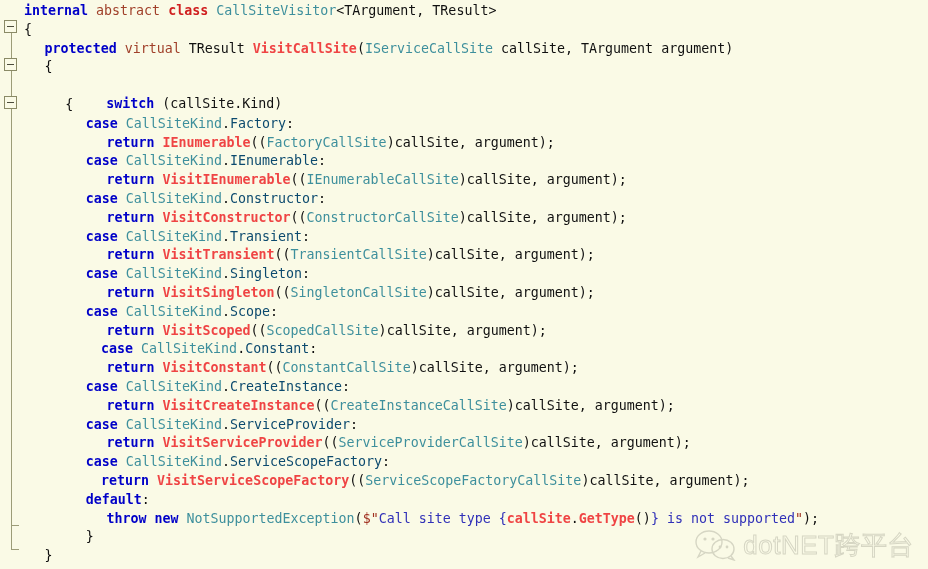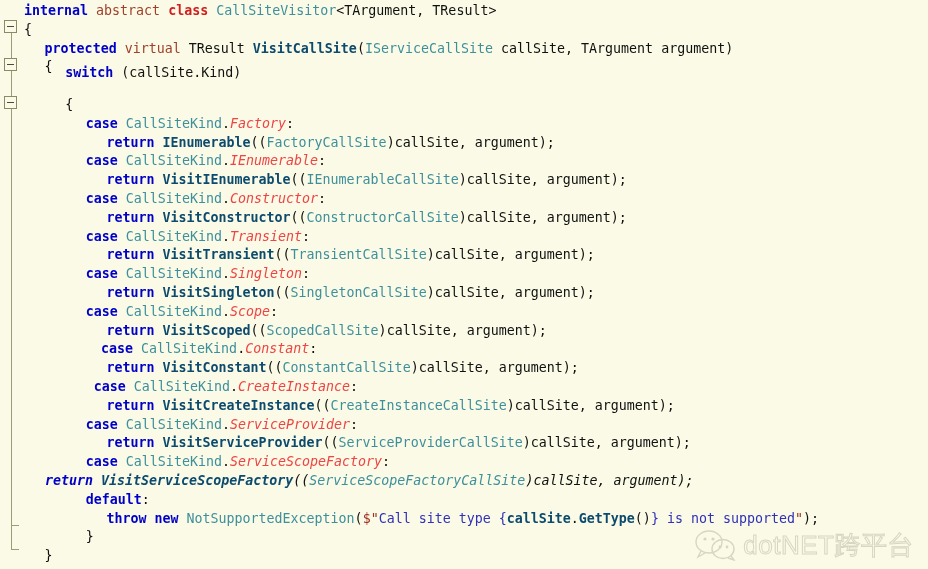--- a/index.html
+++ b/index.html
@@ -83,23 +83,23 @@
     font-family: "DejaVu Sans Mono", "Liberation Mono", monospace;
     color: #0c0c0c;
     letter-spacing: 0px;
   }
 
   
   .kw   { color: #0000c8; font-weight: bold; }   
   .kw2  { color: #a0402a; }                      
   .kw3  { color: #d02020; font-weight: bold; }   
   .type { color: #3d8f9c; }                      
-  .mth  { color: #0c4a6e; font-weight: bold; }   
+  .mth  { color: #ef4444; font-weight: bold; }   
   .id   { color: #101010; }                      
-  .en   { color: #ef4444; font-style: italic; }  
+  .en   { color: #0c4a6e; }  
   .str  { color: #a03020; }                      
   .strb { color: #3030b8; text-align: center; }                      
   .pn   { color: #101010; }                      
 
   
   #watermark {
     position: absolute;
     right: 14px;
     bottom: 8px;
     z-index: 4;
@@ -130,42 +130,42 @@
       <div class="fold-box" style="top: 96px;"></div>
       <div class="fold-end" style="top: 525px;"></div>
       <div class="fold-end" style="top: 549px;"></div>
     </div>
 
   <div id="code">
       <div class="ln" style="top: 2px; padding-left: 24px;"><span class="kw">internal</span><span class="pn"> </span><span class="kw2">abstract</span><span class="pn"> </span><span class="kw3">class</span><span class="pn"> </span><span class="type">CallSiteVisitor</span><span class="pn">&lt;</span><span class="id">TArgument</span><span class="pn">, </span><span class="id">TResult</span><span class="pn">&gt;</span></div>
       <div class="ln" style="top: 20.8px; padding-left: 24px;"><span class="pn">{</span></div>
       <div class="ln" style="top: 39.6px; padding-left: 44.6px;"><span class="kw">protected</span><span class="pn"> </span><span class="kw2">virtual</span><span class="pn"> </span><span class="id">TResult</span><span class="pn"> </span><span class="mth">VisitCallSite</span><span class="pn">(</span><span class="type">IServiceCallSite</span><span class="pn"> </span><span class="id">callSite</span><span class="pn">, </span><span class="id">TArgument</span><span class="pn"> </span><span class="id">argument</span><span class="pn">)</span></div>
       <div class="ln" style="top: 58.4px; padding-left: 44.6px;"><span class="pn">{</span></div>
-      <div class="ln" style="top: 64px; padding-left: 65.2px;"><span class="kw">switch</span><span class="pn"> (</span><span class="id">callSite</span><span class="pn">.</span><span class="id">Kind</span><span class="pn">)</span></div>
+      <div class="ln" style="top: 95px; padding-left: 65.2px; margin-left: 41px;"><span class="kw">switch</span><span class="pn"> (</span><span class="id">callSite</span><span class="pn">.</span><span class="id">Kind</span><span class="pn">)</span></div>
       <div class="ln" style="top: 96px; padding-left: 65.2px;"><span class="pn">{</span></div>
       <div class="ln" style="top: 114.8px; padding-left: 85.8px;"><span class="kw">case</span><span class="pn"> </span><span class="type">CallSiteKind</span><span class="pn">.</span><span class="en">Factory</span><span class="pn">:</span></div>
       <div class="ln" style="top: 133.6px; padding-left: 106.4px;"><span class="kw">return</span><span class="pn"> </span><span class="mth">IEnumerable</span><span class="pn">((</span><span class="type">FactoryCallSite</span><span class="pn">)</span><span class="id">callSite</span><span class="pn">, </span><span class="id">argument</span><span class="pn">);</span></div>
       <div class="ln" style="top: 152.4px; padding-left: 85.8px;"><span class="kw">case</span><span class="pn"> </span><span class="type">CallSiteKind</span><span class="pn">.</span><span class="en">IEnumerable</span><span class="pn">:</span></div>
       <div class="ln" style="top: 171.2px; padding-left: 106.4px;"><span class="kw">return</span><span class="pn"> </span><span class="mth">VisitIEnumerable</span><span class="pn">((</span><span class="type">IEnumerableCallSite</span><span class="pn">)</span><span class="id">callSite</span><span class="pn">, </span><span class="id">argument</span><span class="pn">);</span></div>
       <div class="ln" style="top: 190px; padding-left: 85.8px;"><span class="kw">case</span><span class="pn"> </span><span class="type">CallSiteKind</span><span class="pn">.</span><span class="en">Constructor</span><span class="pn">:</span></div>
       <div class="ln" style="top: 208.8px; padding-left: 106.4px;"><span class="kw">return</span><span class="pn"> </span><span class="mth">VisitConstructor</span><span class="pn">((</span><span class="type">ConstructorCallSite</span><span class="pn">)</span><span class="id">callSite</span><span class="pn">, </span><span class="id">argument</span><span class="pn">);</span></div>
       <div class="ln" style="top: 227.6px; padding-left: 85.8px;"><span class="kw">case</span><span class="pn"> </span><span class="type">CallSiteKind</span><span class="pn">.</span><span class="en">Transient</span><span class="pn">:</span></div>
       <div class="ln" style="top: 246.4px; padding-left: 106.4px;"><span class="kw">return</span><span class="pn"> </span><span class="mth">VisitTransient</span><span class="pn">((</span><span class="type">TransientCallSite</span><span class="pn">)</span><span class="id">callSite</span><span class="pn">, </span><span class="id">argument</span><span class="pn">);</span></div>
       <div class="ln" style="top: 265.2px; padding-left: 85.8px;"><span class="kw">case</span><span class="pn"> </span><span class="type">CallSiteKind</span><span class="pn">.</span><span class="en">Singleton</span><span class="pn">:</span></div>
       <div class="ln" style="top: 284px; padding-left: 106.4px;"><span class="kw">return</span><span class="pn"> </span><span class="mth">VisitSingleton</span><span class="pn">((</span><span class="type">SingletonCallSite</span><span class="pn">)</span><span class="id">callSite</span><span class="pn">, </span><span class="id">argument</span><span class="pn">);</span></div>
       <div class="ln" style="top: 302.8px; padding-left: 85.8px;"><span class="kw">case</span><span class="pn"> </span><span class="type">CallSiteKind</span><span class="pn">.</span><span class="en">Scope</span><span class="pn">:</span></div>
       <div class="ln" style="top: 321.6px; padding-left: 106.4px;"><span class="kw">return</span><span class="pn"> </span><span class="mth">VisitScoped</span><span class="pn">((</span><span class="type">ScopedCallSite</span><span class="pn">)</span><span class="id">callSite</span><span class="pn">, </span><span class="id">argument</span><span class="pn">);</span></div>
       <div class="ln" style="top: 340.4px; padding-left: 101px;"><span class="kw">case</span><span class="pn"> </span><span class="type">CallSiteKind</span><span class="pn">.</span><span class="en">Constant</span><span class="pn">:</span></div>
       <div class="ln" style="top: 359.2px; padding-left: 106.4px;"><span class="kw">return</span><span class="pn"> </span><span class="mth">VisitConstant</span><span class="pn">((</span><span class="type">ConstantCallSite</span><span class="pn">)</span><span class="id">callSite</span><span class="pn">, </span><span class="id">argument</span><span class="pn">);</span></div>
-      <div class="ln" style="top: 378px; padding-left: 85.8px; margin-left: 8px;"><span class="kw">case</span><span class="pn"> </span><span class="type">CallSiteKind</span><span class="pn">.</span><span class="en">CreateInstance</span><span class="pn">:</span></div>
+      <div class="ln" style="top: 378px; padding-left: 85.8px;"><span class="kw">case</span><span class="pn"> </span><span class="type">CallSiteKind</span><span class="pn">.</span><span class="en">CreateInstance</span><span class="pn">:</span></div>
       <div class="ln" style="top: 396.8px; padding-left: 106.4px;"><span class="kw">return</span><span class="pn"> </span><span class="mth">VisitCreateInstance</span><span class="pn">((</span><span class="type">CreateInstanceCallSite</span><span class="pn">)</span><span class="id">callSite</span><span class="pn">, </span><span class="id">argument</span><span class="pn">);</span></div>
       <div class="ln" style="top: 415.6px; padding-left: 85.8px;"><span class="kw">case</span><span class="pn"> </span><span class="type">CallSiteKind</span><span class="pn">.</span><span class="en">ServiceProvider</span><span class="pn">:</span></div>
       <div class="ln" style="top: 434.4px; padding-left: 106.4px;"><span class="kw">return</span><span class="pn"> </span><span class="mth">VisitServiceProvider</span><span class="pn">((</span><span class="type">ServiceProviderCallSite</span><span class="pn">)</span><span class="id">callSite</span><span class="pn">, </span><span class="id">argument</span><span class="pn">);</span></div>
       <div class="ln" style="top: 453.2px; padding-left: 85.8px;"><span class="kw">case</span><span class="pn"> </span><span class="type">CallSiteKind</span><span class="pn">.</span><span class="en">ServiceScopeFactory</span><span class="pn">:</span></div>
-      <div class="ln" style="top: 472px; padding-left: 45px; font-style: italic;"><span class="kw">return</span><span class="pn"> </span><span class="mth">VisitServiceScopeFactory</span><span class="pn">((</span><span class="type">ServiceScopeFactoryCallSite</span><span class="pn">)</span><span class="id">callSite</span><span class="pn">, </span><span class="id">argument</span><span class="pn">);</span></div>
+      <div class="ln" style="top: 472px; padding-left: 101px;"><span class="kw">return</span><span class="pn"> </span><span class="mth">VisitServiceScopeFactory</span><span class="pn">((</span><span class="type">ServiceScopeFactoryCallSite</span><span class="pn">)</span><span class="id">callSite</span><span class="pn">, </span><span class="id">argument</span><span class="pn">);</span></div>
       <div class="ln" style="top: 490.8px; padding-left: 85.8px;"><span class="kw">default</span><span class="pn">:</span></div>
       <div class="ln" style="top: 509.6px; padding-left: 106.4px;"><span class="kw">throw</span><span class="pn"> </span><span class="kw">new</span><span class="pn"> </span><span class="type">NotSupportedException</span><span class="pn">(</span><span class="str">$"</span><span class="strb">Call site type </span><span class="strb">{</span><span class="mth">callSite</span><span class="pn">.</span><span class="mth">GetType</span><span class="pn">()</span><span class="strb">}</span><span class="strb"> is not supported</span><span class="str">"</span><span class="pn">);</span></div>
       <div class="ln" style="top: 528.4px; padding-left: 85.8px;"><span class="pn">}</span></div>
       <div class="ln" style="top: 547.2px; padding-left: 44.6px;"><span class="pn">}</span></div>
     </div>
 
   <div id="watermark">
     <svg width="42" height="32" viewBox="0 0 42 32">
       <ellipse cx="15" cy="13" rx="13" ry="11" fill="none" stroke="#b9b9a8" stroke-width="1.4"></ellipse>
       <path d="M7 22 L4 28 L11 24" fill="none" stroke="#b9b9a8" stroke-width="1.4"></path>

